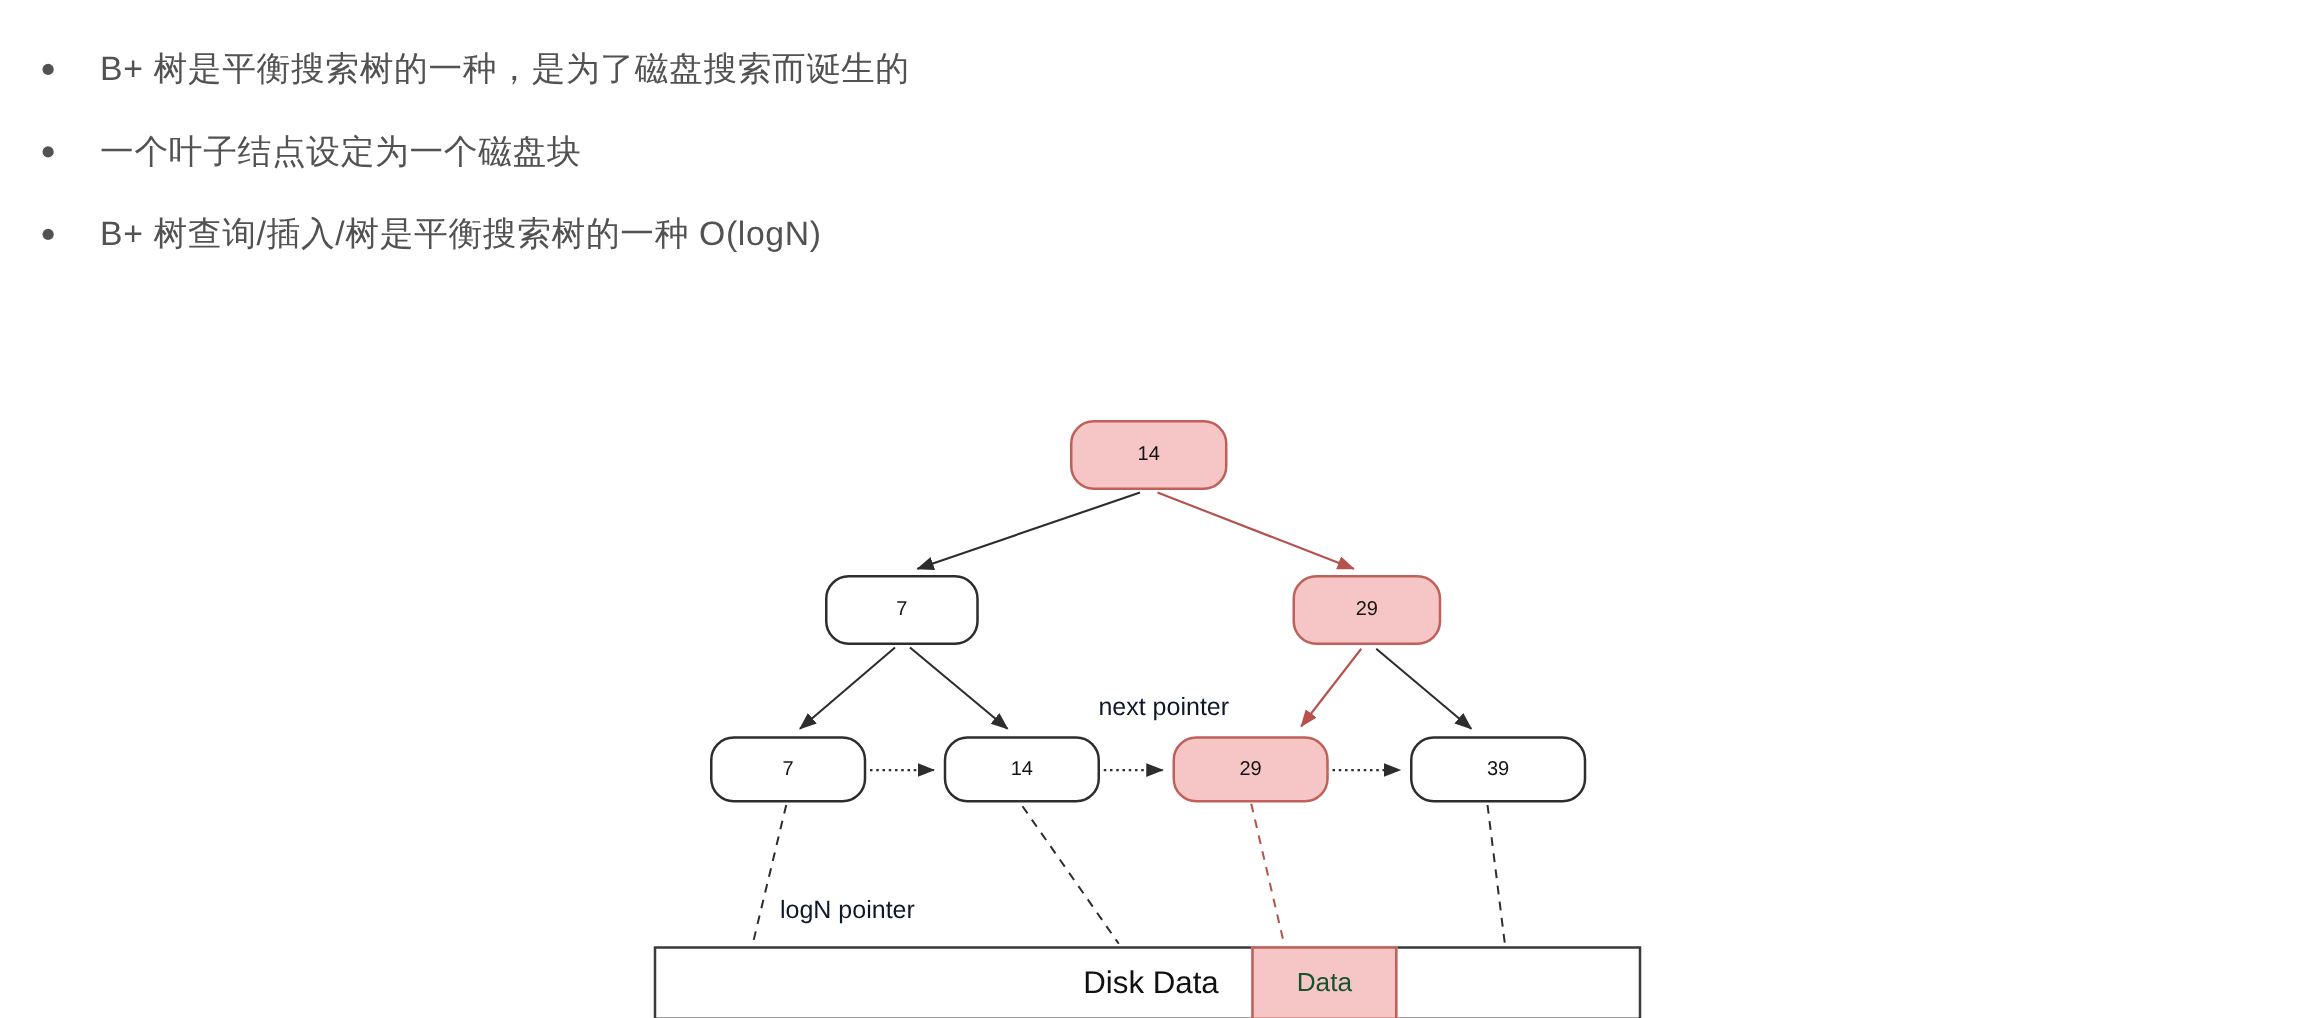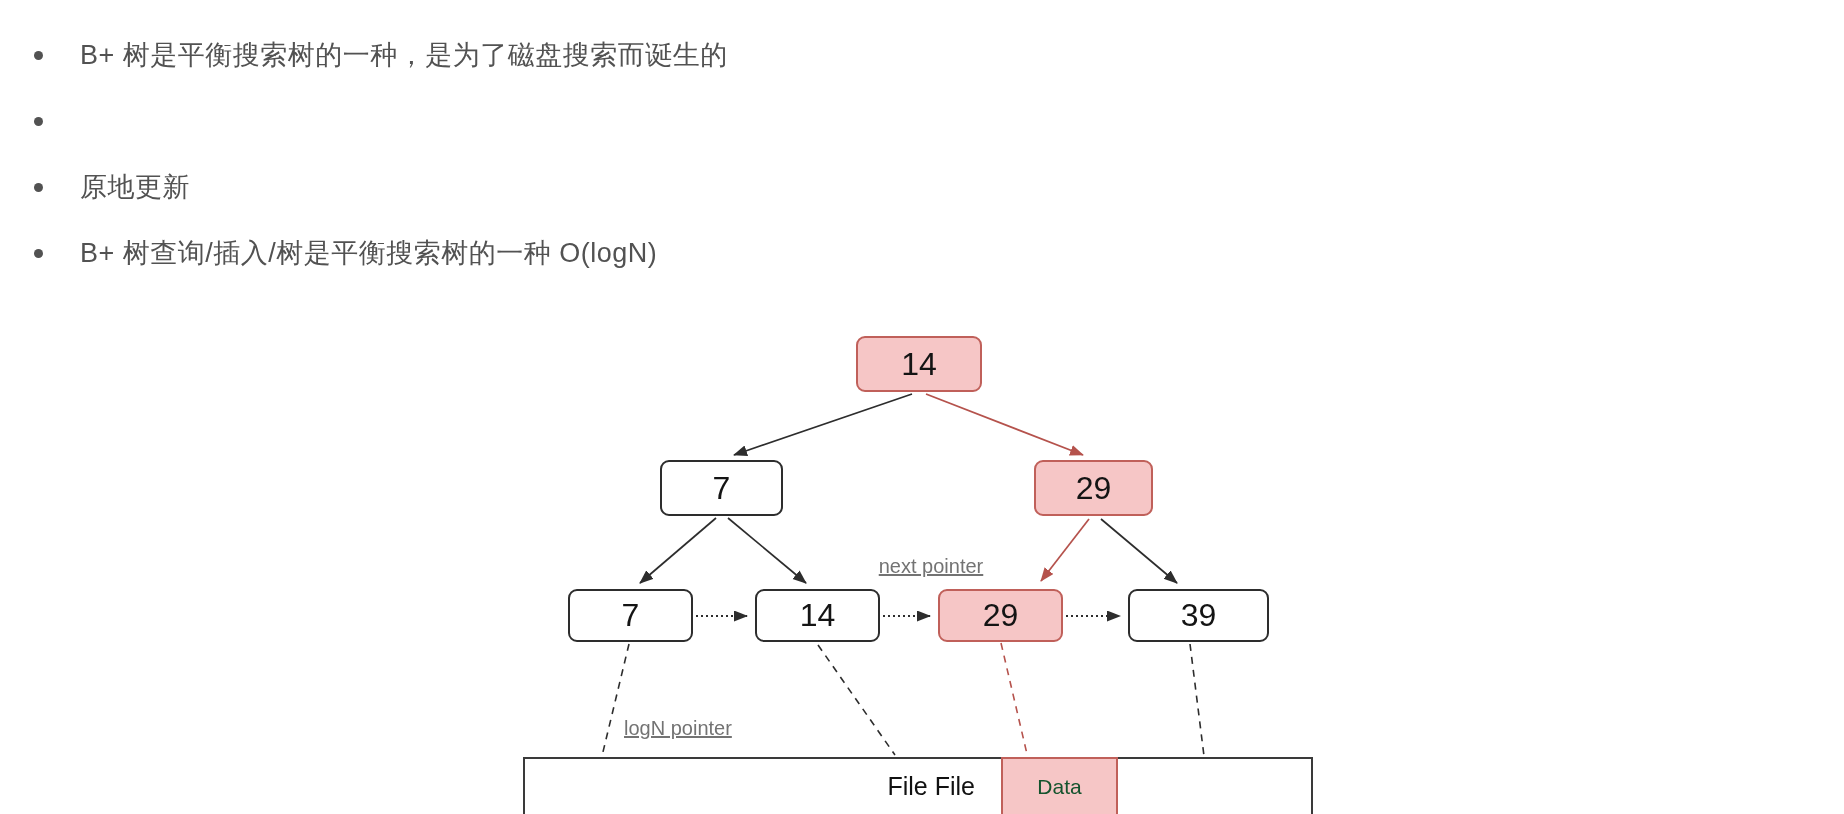--- a/index.html
+++ b/index.html
@@ -41,47 +41,46 @@
     background: var(--text-gray);
     margin-right: 37px;
     flex: 0 0 auto;
   }
 
   
   .node {
     position: absolute;
     box-sizing: border-box;
     border: 2px solid var(--edge-black);
-    border-radius: 9px;
+    border-radius: 19px;
     background: #ffffff;
     display: flex;
     align-items: center;
     justify-content: center;
-    font-size: 32px;
+    font-size: 16px;
     color: #141414;
   }
   .node.pink {
     background: var(--node-pink);
     border-color: var(--node-pink-border);
   }
   #node-root   { left: 856px;  top: 312px; width: 126px; height: 56px; }
   #node-mid7   { left: 660px;  top: 436px; width: 123px; height: 56px; }
   #node-mid29  { left: 1034px; top: 436px; width: 119px; height: 56px; }
   #node-leaf7  { left: 568px;  top: 565px; width: 125px; height: 53px; }
   #node-leaf14 { left: 755px;  top: 565px; width: 125px; height: 53px; }
   #node-leaf29 { left: 938px;  top: 565px; width: 125px; height: 53px; }
   #node-leaf39 { left: 1128px; top: 565px; width: 141px; height: 53px; }
 
   
   .annotation {
     position: absolute;
     font-size: 20px;
-    color: #737373;
+    color: #0f172a;
     white-space: nowrap;
-    text-decoration: underline;
   }
   #label-next-pointer { left: 856px; top: 531px; width: 150px; text-align: center; }
   #label-data-pointer { left: 624px; top: 693px; width: 140px; text-align: left; }
 
   
   .disk-bar {
     position: absolute;
     left: 523px;
     top: 733px;
     width: 790px;
@@ -139,24 +138,21 @@
 
 <div class="canvas">
 
   <ul class="bullets">
     <li>
       <span class="bullet-dot"></span>
       <span>B+ 树是平衡搜索树的一种，是为了磁盘搜索而诞生的</span>
     </li>
     <li>
       <span class="bullet-dot"></span>
-    </li>
-    <li>
-      <span class="bullet-dot"></span>
-      <span>原地更新</span>
+      <span>一个叶子结点设定为一个磁盘块</span>
     </li>
     <li>
       <span class="bullet-dot"></span>
       <span>B+ 树查询/插入/树是平衡搜索树的一种 O(logN)</span>
     </li>
   </ul>
 
   <svg class="edges" width="1844" height="814" viewBox="0 0 1844 814">
     <defs>
       <marker id="mB" markerWidth="15" markerHeight="12" refX="13" refY="5.5" orient="auto" markerUnits="userSpaceOnUse">
@@ -191,17 +187,17 @@
   <div class="node pink" id="node-mid29">29</div>
   <div class="node" id="node-leaf7">7</div>
   <div class="node" id="node-leaf14">14</div>
   <div class="node pink" id="node-leaf29">29</div>
   <div class="node" id="node-leaf39">39</div>
 
   <div class="annotation" id="label-next-pointer">next pointer</div>
   <div class="annotation" id="label-data-pointer">logN pointer</div>
 
   <div class="disk-bar">
-    <div class="disk-file-label">File File</div>
+    <div class="disk-file-label">Disk Data</div>
     <div class="disk-data-section">Data</div>
   </div>
 
 </div>
 
 </body></html>

